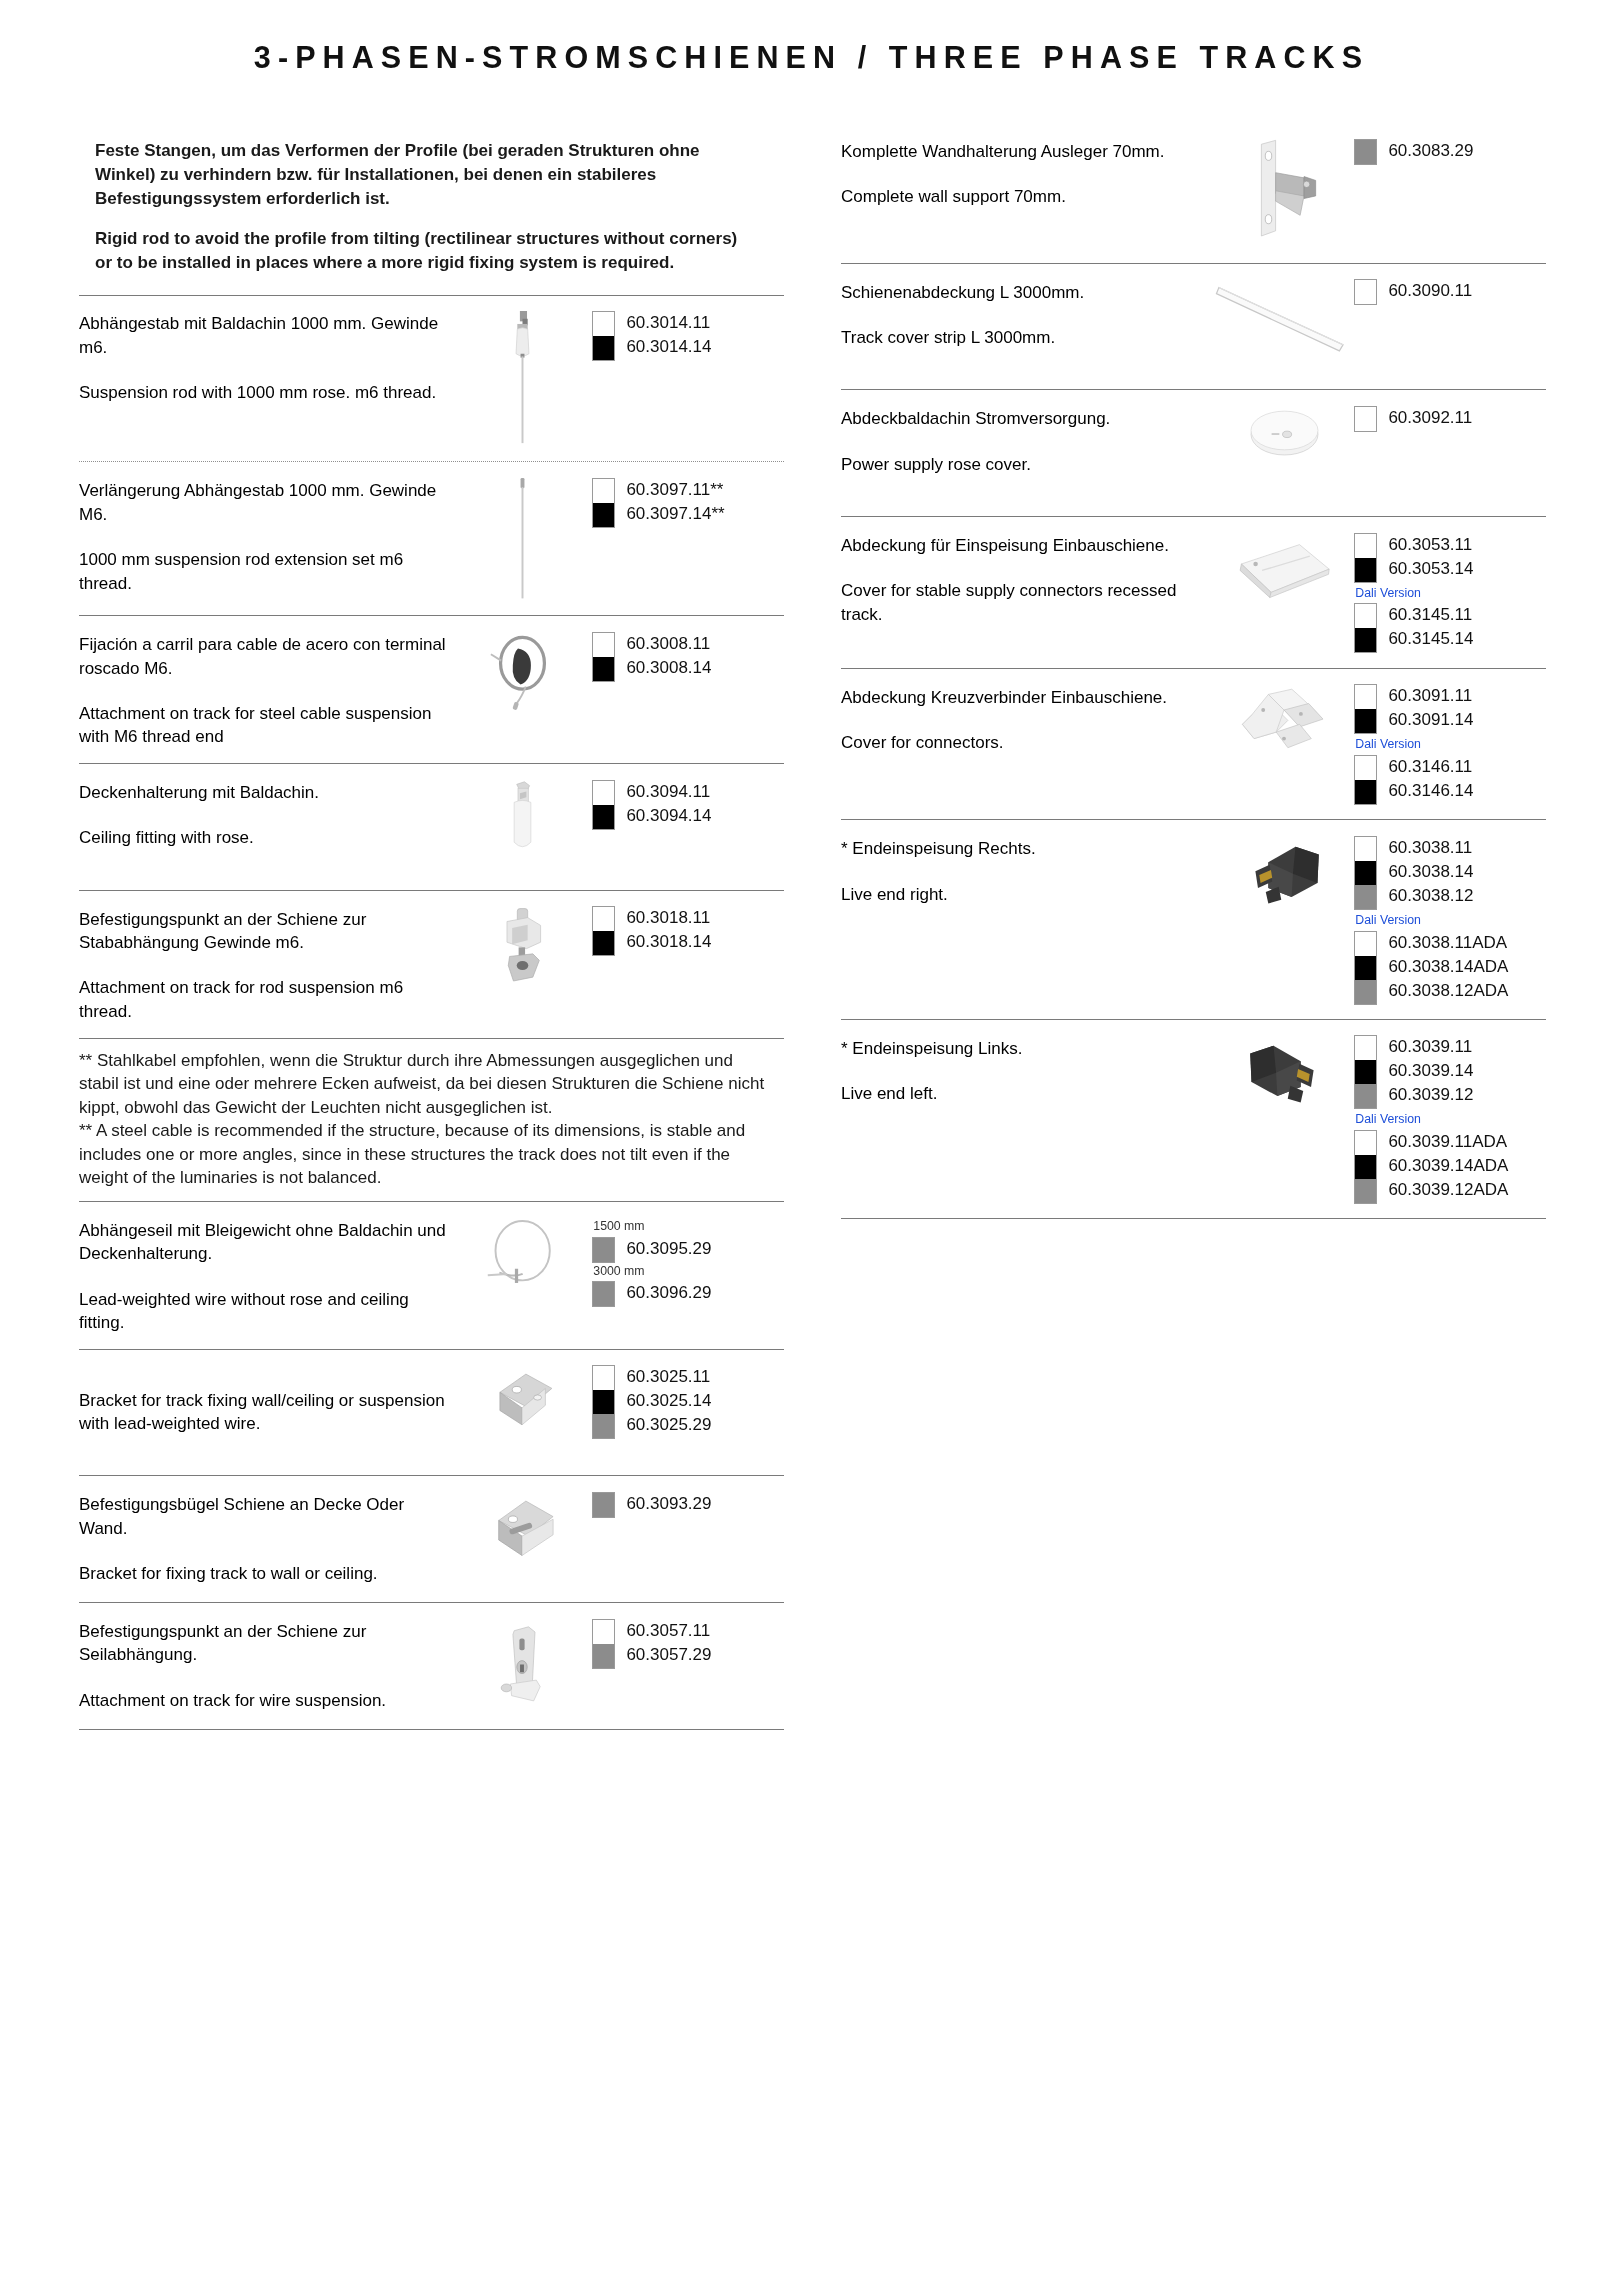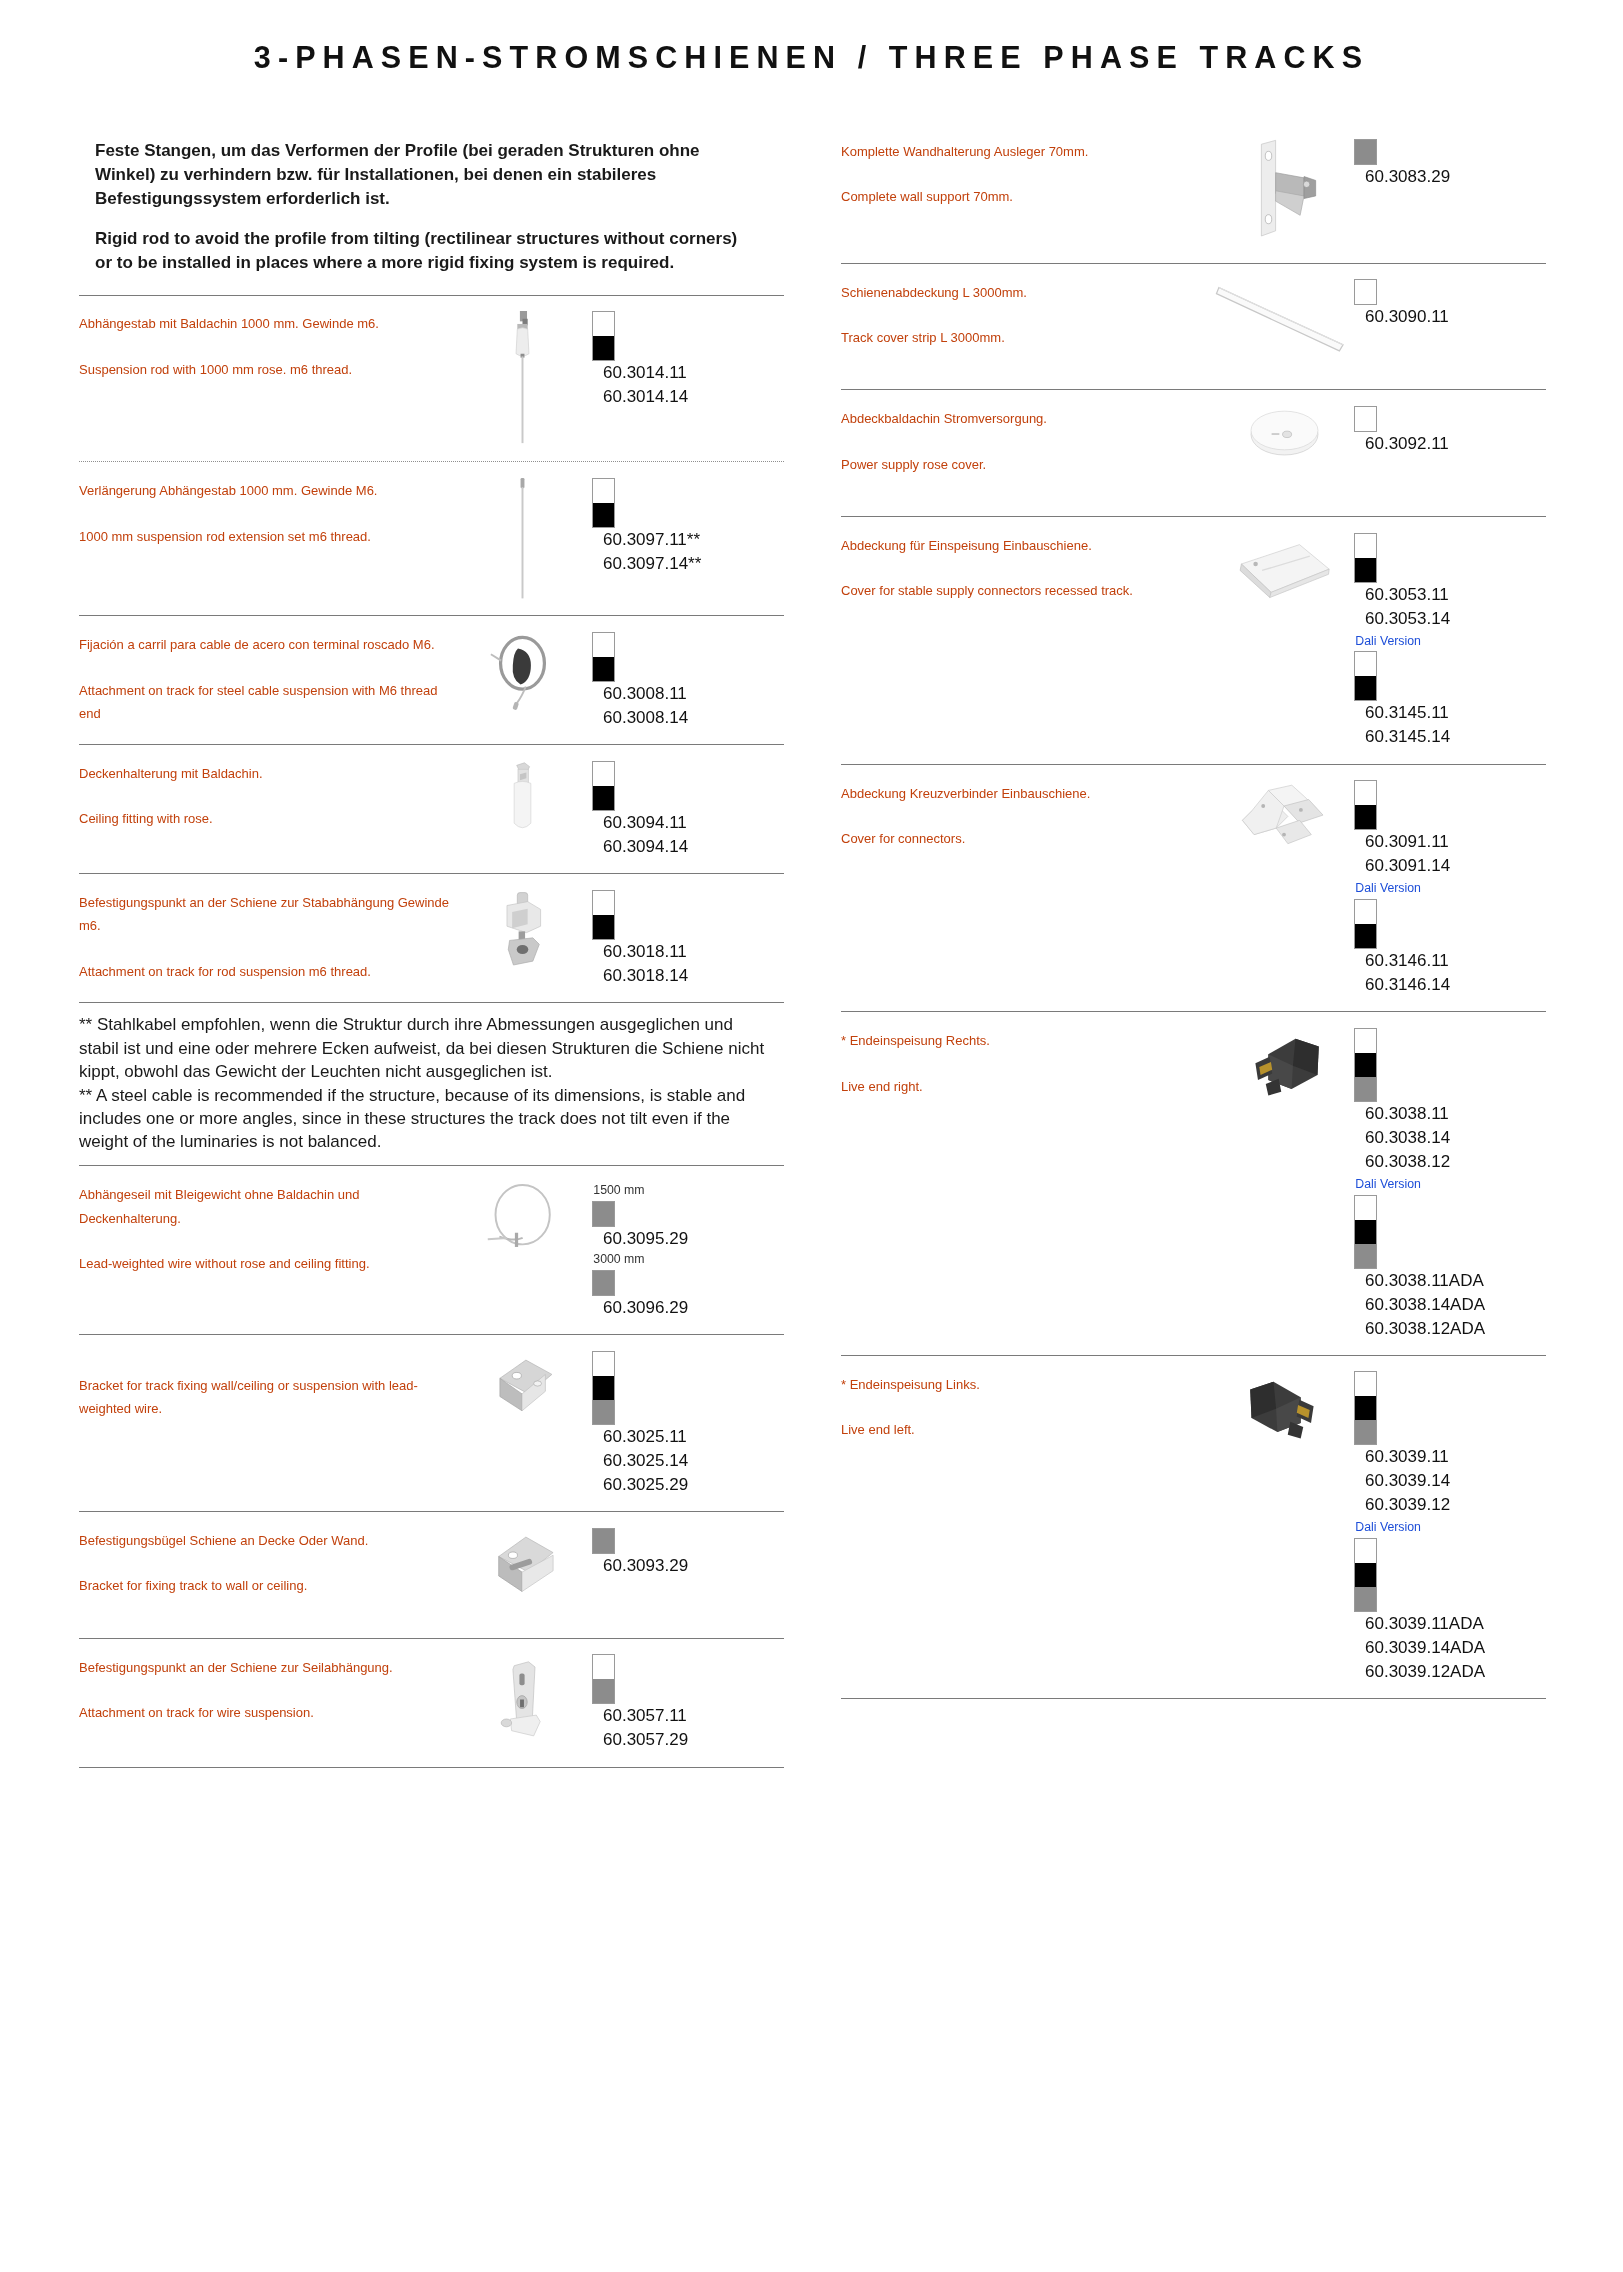--- a/index.html
+++ b/index.html
@@ -47,23 +47,23 @@
     min-height:97px;
   }
   .prod-inner{
     position:relative;
     display:flex;
     align-items:flex-start;
   }
   .prod-text{
     width:373px;
     flex:0 0 373px;
-    font-size:13px;
+    font-size:17px;
     line-height:23.4px;
-    color:#c2410c;
+    color:#000000;
     padding-top:2.6px;
   }
   .prod-text .de{margin:0;}
   .prod-text .gap{height:22px;}
   .prod-text .en{margin:0;}
 
   .prod-img{
     width:140px;
     flex:0 0 140px;
     display:flex;
@@ -71,21 +71,21 @@
     justify-content:center;
     padding-top:1.3px;
     min-height:39px;
   }
   .prod-codes{
     flex:1 1 auto;
     padding-top:1.3px;
   }
 
   
-  .codegroup{position:relative;display:flex;align-items:flex-start;flex-direction:column;}
+  .codegroup{position:relative;display:flex;align-items:flex-start;}
   .swatchbar{
     flex:0 0 auto;
     width:23.4px;
     border:0.6px solid #9a9a9a;
     box-sizing:border-box;
     overflow:hidden;
   }
   .swatch{
     height:24px;
     display:block;

